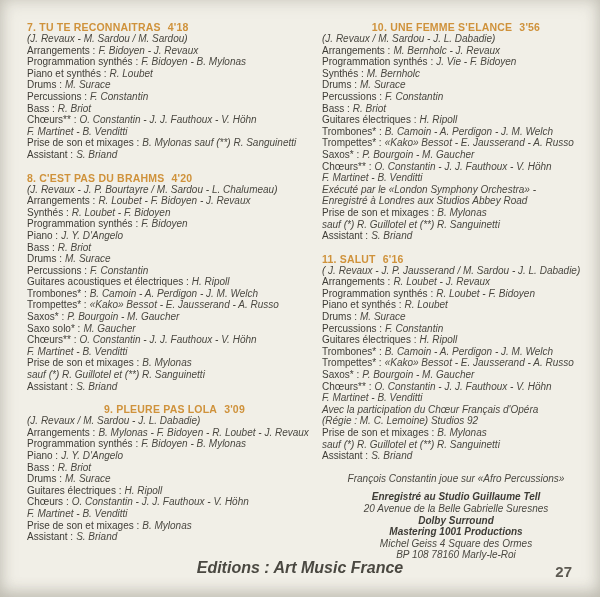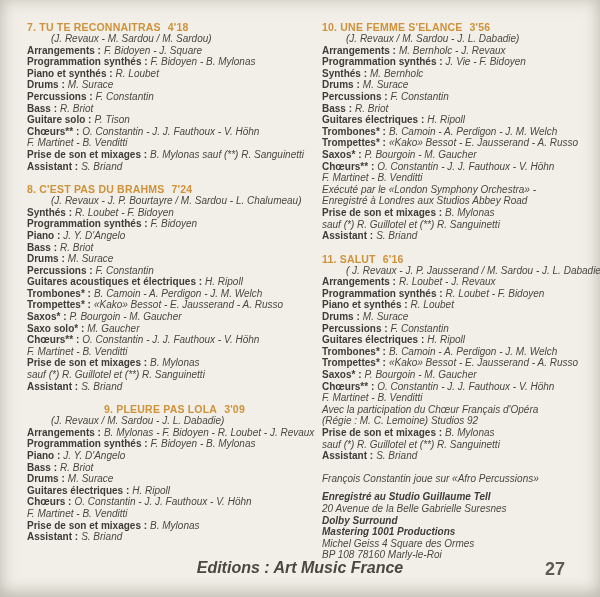--- a/index.html
+++ b/index.html
@@ -21,44 +21,43 @@
   .content {
     display: flex;
     padding: 21px 10px 0 27px;
   }
   .col {
     box-sizing: border-box;
   }
   .col-1 { width: 295px; flex: 0 0 295px; }
   .col-2 { width: 268px; flex: 1; }
   .section { margin-bottom: 11px; }
-  .section.notes { margin-bottom: 7px; }
+  .section.notes { margin-bottom: 7px; text-align: center; }
   .track-title {
     font-weight: bold;
     font-size: 10.5px;
     line-height: 12px;
     letter-spacing: 0.2px;
     white-space: nowrap;
   }
   .track-duration { margin-left: 7px; }
   .writers {
     font-style: italic;
     font-size: 10px;
     line-height: 11.6px;
     white-space: nowrap;
     color: #4a4841;
-    margin-left: 24px;
   }
   .line {
     font-size: 10px;
     line-height: 11.6px;
     white-space: nowrap;
   }
   .lbl {
-    font-weight: bold;
+    font-weight: normal;
     color: #3e3c36;
     margin-right: 3px;
   }
   .val {
     font-style: italic;
     color: #4a4841;
   }
   .val.bi {
     font-weight: bold;
     color: #3e3c36;
@@ -69,59 +68,59 @@
     right: 0;
     bottom: 20px;
     text-align: center;
     font-size: 16px;
     font-weight: bold;
     font-style: italic;
     color: #4a4841;
   }
   .page-number {
     position: absolute;
-    right: 35px;
+    right: 28px;
     bottom: 17px;
-    font-size: 18px;
+    font-size: 15px;
     font-weight: bold;
     color: #5d5a52;
   }
 </style>
 </head>
 <body>
 
 <div class="page">
   <div class="content">
     <div class="col col-1">
   <div class="section">
     <div class="track-title" style="color: rgb(207, 146, 59);">
       <span>7. TU TE RECONNAITRAS</span><span class="track-duration">4'18</span>
     </div>
     <div class="writers">(J. Revaux - M. Sardou / M. Sardou)</div>
     <div>
-            <div class="line"><span class="lbl">Arrangements :</span><span class="val">F. Bidoyen - J. Square</span></div>
+            <div class="line"><span class="lbl">Arrangements :</span><span class="val">F. Bidoyen - J. Revaux</span></div>
             <div class="line"><span class="lbl">Programmation synthés :</span><span class="val">F. Bidoyen - B. Mylonas</span></div>
             <div class="line"><span class="lbl">Piano et synthés :</span><span class="val">R. Loubet</span></div>
             <div class="line"><span class="lbl">Drums :</span><span class="val">M. Surace</span></div>
             <div class="line"><span class="lbl">Percussions :</span><span class="val">F. Constantin</span></div>
             <div class="line"><span class="lbl">Bass :</span><span class="val">R. Briot</span></div>
-            <div class="line"><span class="lbl">Guitare solo :</span><span class="val">P. Tison</span></div>
             <div class="line"><span class="lbl">Chœurs** :</span><span class="val">O. Constantin - J. J. Fauthoux - V. Höhn</span></div>
             <div class="line"><span class="val">F. Martinet - B. Venditti</span></div>
             <div class="line"><span class="lbl">Prise de son et mixages :</span><span class="val">B. Mylonas sauf (**) R. Sanguinetti</span></div>
             <div class="line"><span class="lbl">Assistant :</span><span class="val">S. Briand</span></div>
           </div>
   </div>
 
   <div class="section">
     <div class="track-title" style="color: rgb(207, 146, 59);">
-      <span>8. C'EST PAS DU BRAHMS</span><span class="track-duration">7'24</span>
+      <span>8. C'EST PAS DU BRAHMS</span><span class="track-duration">4'20</span>
     </div>
     <div class="writers">(J. Revaux - J. P. Bourtayre / M. Sardou - L. Chalumeau)</div>
     <div>
+            <div class="line"><span class="lbl">Arrangements :</span><span class="val">R. Loubet - F. Bidoyen - J. Revaux</span></div>
             <div class="line"><span class="lbl">Synthés :</span><span class="val">R. Loubet - F. Bidoyen</span></div>
             <div class="line"><span class="lbl">Programmation synthés :</span><span class="val">F. Bidoyen</span></div>
             <div class="line"><span class="lbl">Piano :</span><span class="val">J. Y. D'Angelo</span></div>
             <div class="line"><span class="lbl">Bass :</span><span class="val">R. Briot</span></div>
             <div class="line"><span class="lbl">Drums :</span><span class="val">M. Surace</span></div>
             <div class="line"><span class="lbl">Percussions :</span><span class="val">F. Constantin</span></div>
             <div class="line"><span class="lbl">Guitares acoustiques et électriques :</span><span class="val">H. Ripoll</span></div>
             <div class="line"><span class="lbl">Trombones* :</span><span class="val">B. Camoin - A. Perdigon - J. M. Welch</span></div>
             <div class="line"><span class="lbl">Trompettes* :</span><span class="val">«Kako» Bessot - E. Jausserand - A. Russo</span></div>
             <div class="line"><span class="lbl">Saxos* :</span><span class="val">P. Bourgoin - M. Gaucher</span></div>
@@ -148,21 +147,21 @@
             <div class="line"><span class="lbl">Guitares électriques :</span><span class="val">H. Ripoll</span></div>
             <div class="line"><span class="lbl">Chœurs :</span><span class="val">O. Constantin -  J. J. Fauthoux - V. Höhn</span></div>
             <div class="line"><span class="val">F. Martinet - B. Venditti</span></div>
             <div class="line"><span class="lbl">Prise de son et mixages :</span><span class="val">B. Mylonas</span></div>
             <div class="line"><span class="lbl">Assistant :</span><span class="val">S. Briand</span></div>
           </div>
   </div>
 </div>
     <div class="col col-2">
   <div class="section">
-    <div class="track-title" style="color: rgb(207, 146, 59);">
+    <div class="track-title" style="color: rgb(207, 146, 59); text-align: center;">
       <span>10. UNE FEMME S'ELANCE</span><span class="track-duration">3'56</span>
     </div>
     <div class="writers">(J. Revaux / M. Sardou - J. L. Dabadie)</div>
     <div>
             <div class="line"><span class="lbl">Arrangements :</span><span class="val">M. Bernholc - J. Revaux</span></div>
             <div class="line"><span class="lbl">Programmation synthés :</span><span class="val">J. Vie - F. Bidoyen</span></div>
             <div class="line"><span class="lbl">Synthés :</span><span class="val">M. Bernholc</span></div>
             <div class="line"><span class="lbl">Drums :</span><span class="val">M. Surace</span></div>
             <div class="line"><span class="lbl">Percussions :</span><span class="val">F. Constantin</span></div>
             <div class="line"><span class="lbl">Bass :</span><span class="val">R. Briot</span></div>

